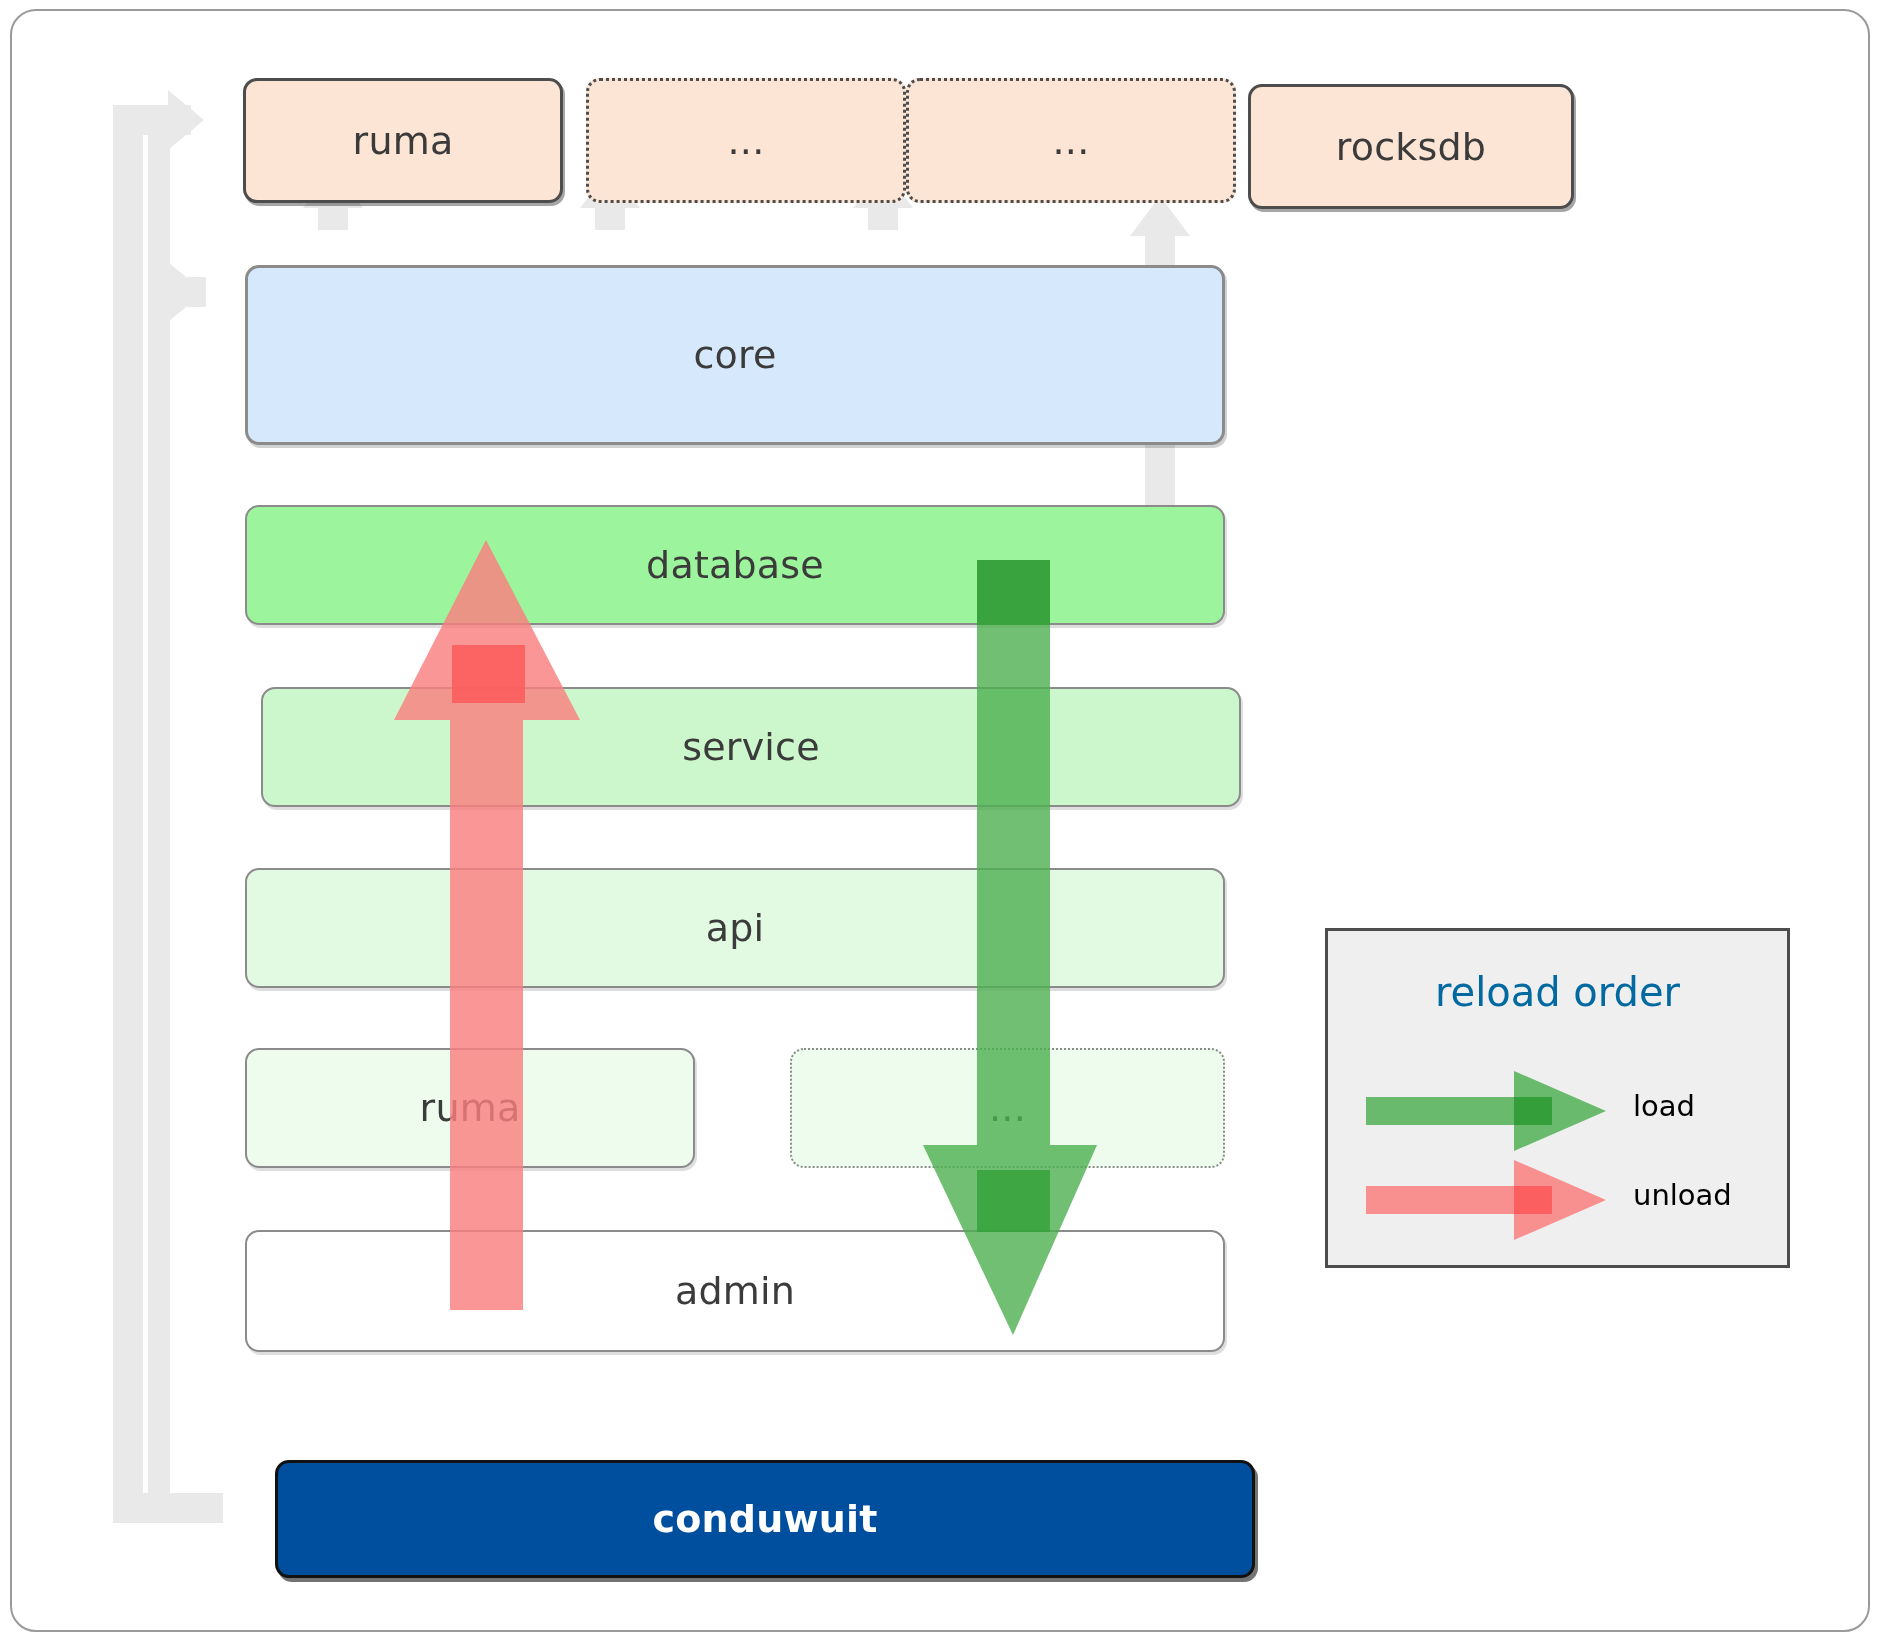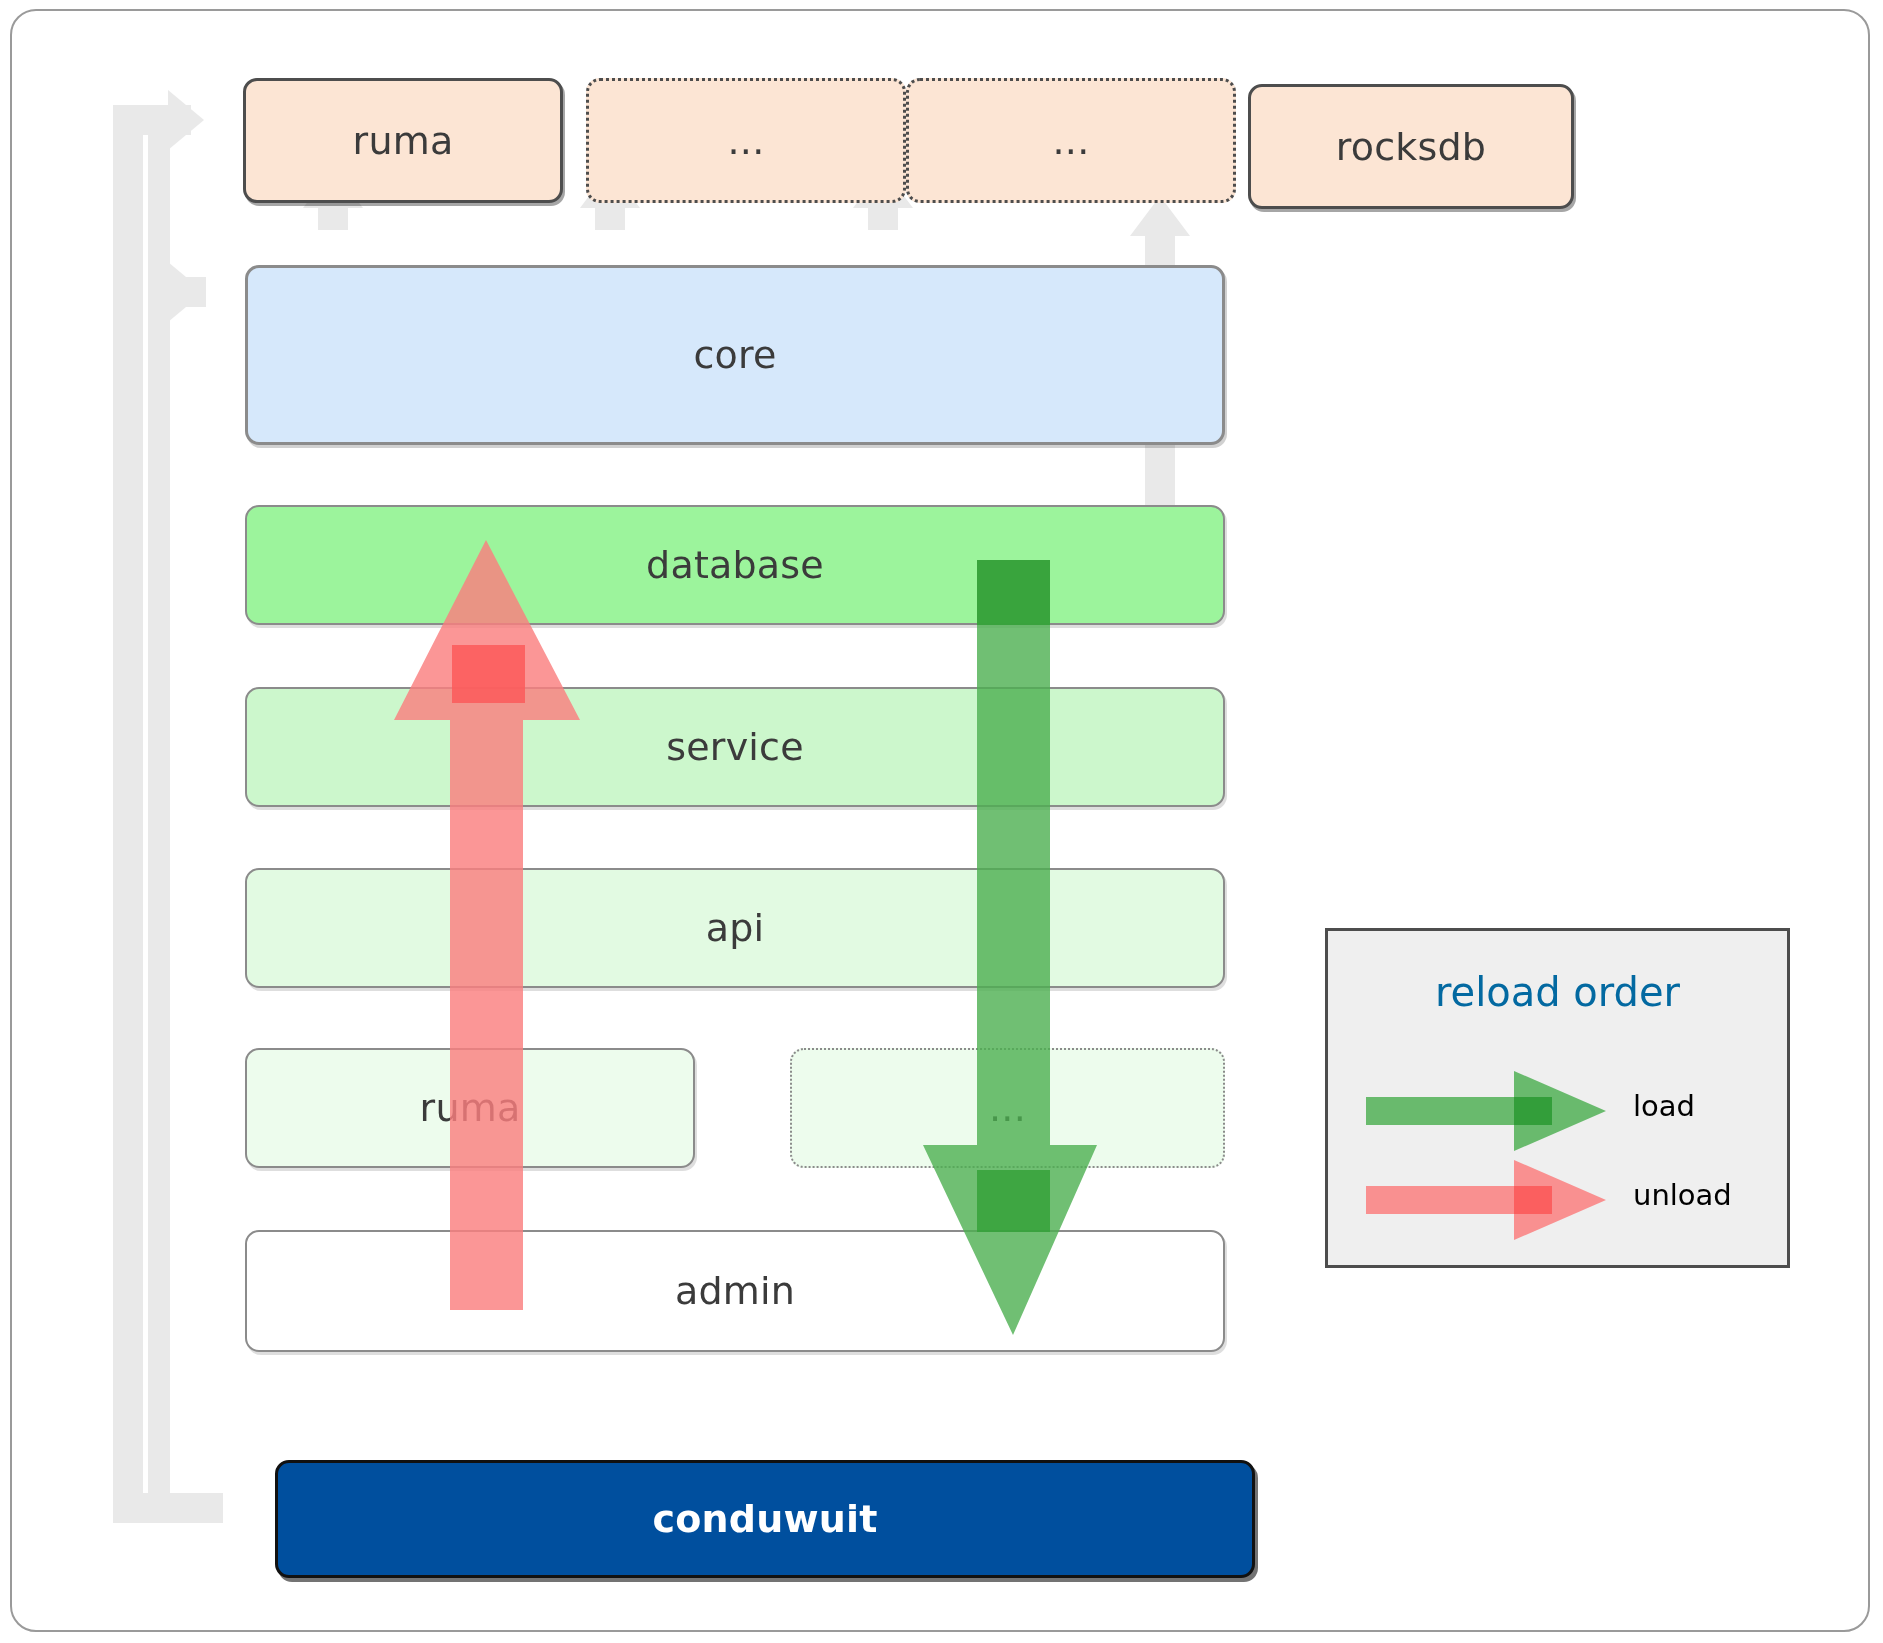--- a/index.html
+++ b/index.html
@@ -159,21 +159,21 @@
   </div>
 
   <div class="node node-core" style="left:245px; top:265px; width:980px; height:180px;">
     <span class="label">core</span>
   </div>
 
   <div class="node node-layer" style="left:245px; top:505px; width:980px; height:120px; background:#9cf49c;">
     <span class="label">database</span>
   </div>
 
-  <div class="node node-layer" style="left:245px; top:687px; width:980px; height:120px; background:#ccf7cc;">
+  <div class="node node-layer" style="left:261px; top:687px; width:980px; height:120px; background:#ccf7cc;">
     <span class="label">service</span>
   </div>
 
   <div class="node node-layer" style="left:245px; top:868px; width:980px; height:120px; background:#e2fae2;">
     <span class="label">api</span>
   </div>
 
   <div class="node node-layer" style="left:245px; top:1048px; width:450px; height:120px; background:#edfced;">
     <span class="label">ruma</span>
   </div>

